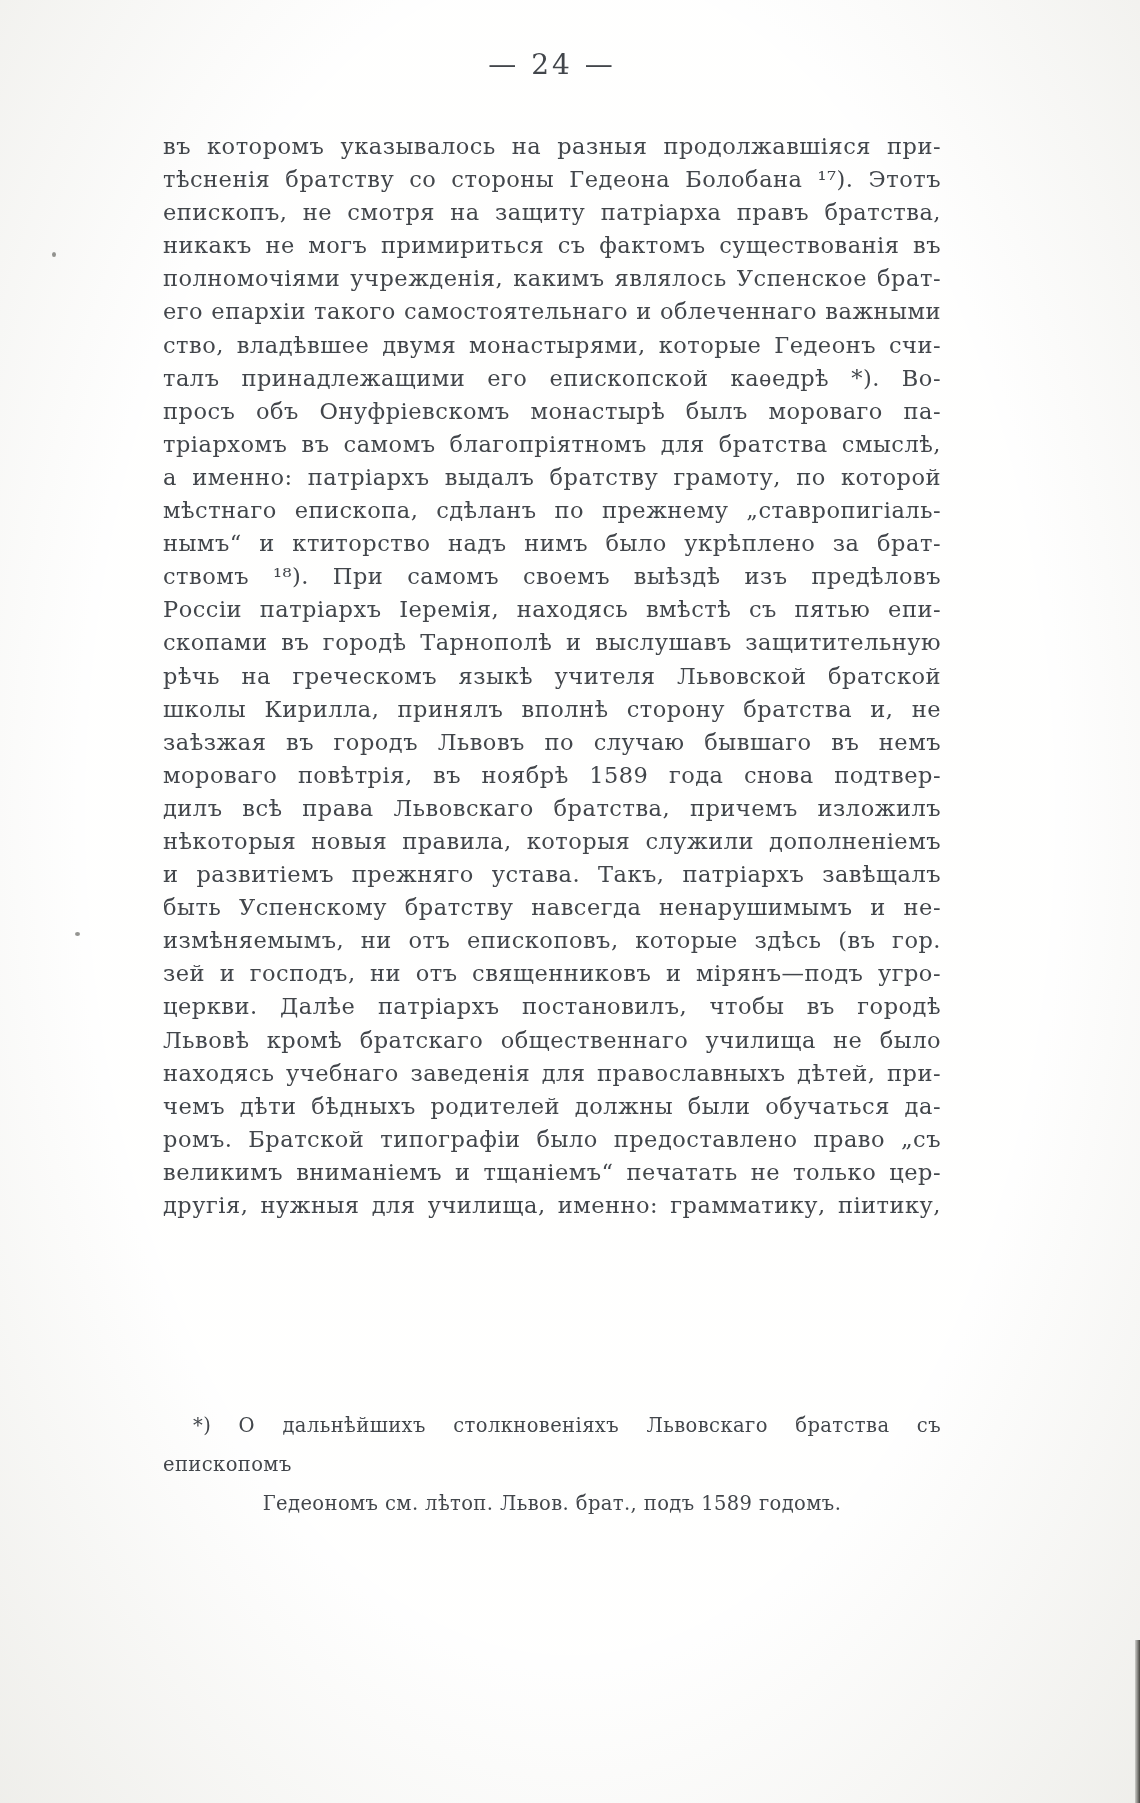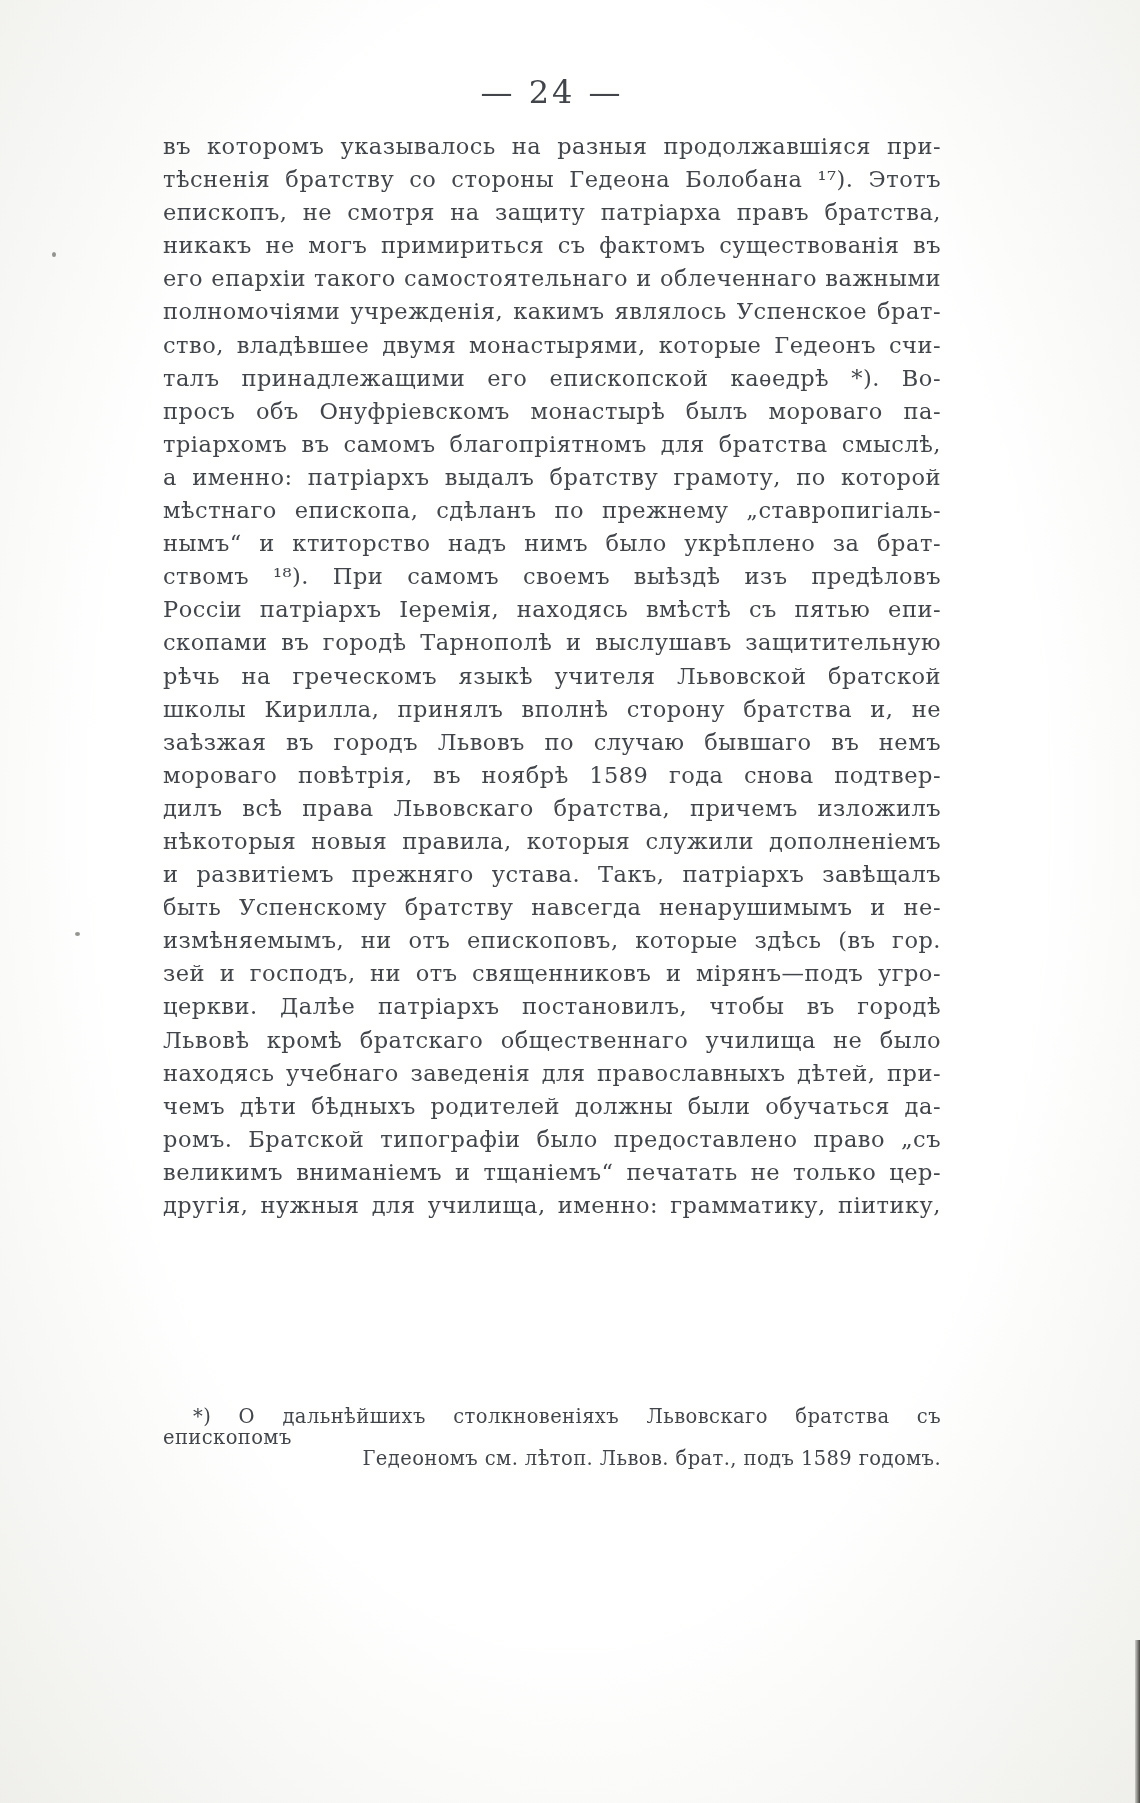--- a/index.html
+++ b/index.html
@@ -13,25 +13,25 @@
     overflow: hidden;
   }
   .page {
     position: absolute;
     inset: 0;
     background:
       radial-gradient(ellipse at 50% 45%, rgba(255,255,255,0.9) 60%, rgba(225,224,218,0.45) 100%);
   }
   .page-number {
     position: absolute;
-    top: 73px;
+    top: 48px;
     left: 163px;
     width: 778px;
     text-align: center;
-    font-size: 32px;
+    font-size: 28px;
     letter-spacing: 3px;
   }
   .body-text {
     position: absolute;
     top: 130px;
     left: 163px;
     width: 778px;
     font-size: 22.5px;
     line-height: 33.1px;
     letter-spacing: 0.5px;
@@ -40,30 +40,30 @@
     text-align: justify;
     text-align-last: justify;
     white-space: normal;
   }
   .footnote {
     position: absolute;
     top: 1406px;
     left: 163px;
     width: 778px;
     font-size: 19.5px;
-    line-height: 21px;
+    line-height: 39px;
     letter-spacing: 0.4px;
   }
   .footnote-line-1 {
     text-indent: 30px;
     text-align: justify;
     text-align-last: justify;
   }
   .footnote-line-2 {
-    text-align: right;
+    text-align: center;
   }
   .speck {
     position: absolute;
     background: #5a5a56;
     border-radius: 50%;
     opacity: 0.65;
   }
   .speck-a { left: 52px;  top: 252px;  width: 4px; height: 5px; }
   .speck-b { left: 75px;  top: 932px;  width: 5px; height: 4px; }
   .edge-strip {
@@ -80,22 +80,22 @@
 
 <div class="page">
 
   <div class="page-number">— 24 —</div>
 
   <div class="body-text">
       <div class="text-line">въ которомъ указывалось на разныя продолжавшіяся при-</div>
       <div class="text-line">тѣсненія братству со стороны Гедеона Болобана ¹⁷). Этотъ</div>
       <div class="text-line">епископъ, не смотря на защиту патріарха правъ братства,</div>
       <div class="text-line">никакъ не могъ примириться съ фактомъ существованія въ</div>
+      <div class="text-line">полномочіями учрежденія, какимъ являлось Успенское брат-</div>
       <div class="text-line">его епархіи такого самостоятельнаго и облеченнаго важными</div>
-      <div class="text-line">полномочіями учрежденія, какимъ являлось Успенское брат-</div>
       <div class="text-line">ство, владѣвшее двумя монастырями, которые Гедеонъ счи-</div>
       <div class="text-line">талъ принадлежащими его епископской каѳедрѣ *). Во-</div>
       <div class="text-line">просъ объ Онуфріевскомъ монастырѣ былъ мороваго па-</div>
       <div class="text-line">тріархомъ въ самомъ благопріятномъ для братства смыслѣ,</div>
       <div class="text-line">а именно: патріархъ выдалъ братству грамоту, по которой</div>
       <div class="text-line">мѣстнаго епископа, сдѣланъ по прежнему „ставропигіаль-</div>
       <div class="text-line">нымъ“ и ктиторство надъ нимъ было укрѣплено за брат-</div>
       <div class="text-line">ствомъ ¹⁸). При самомъ своемъ выѣздѣ изъ предѣловъ</div>
       <div class="text-line">Россіи патріархъ Іеремія, находясь вмѣстѣ съ пятью епи-</div>
       <div class="text-line">скопами въ городѣ Тарнополѣ и выслушавъ защитительную</div>

